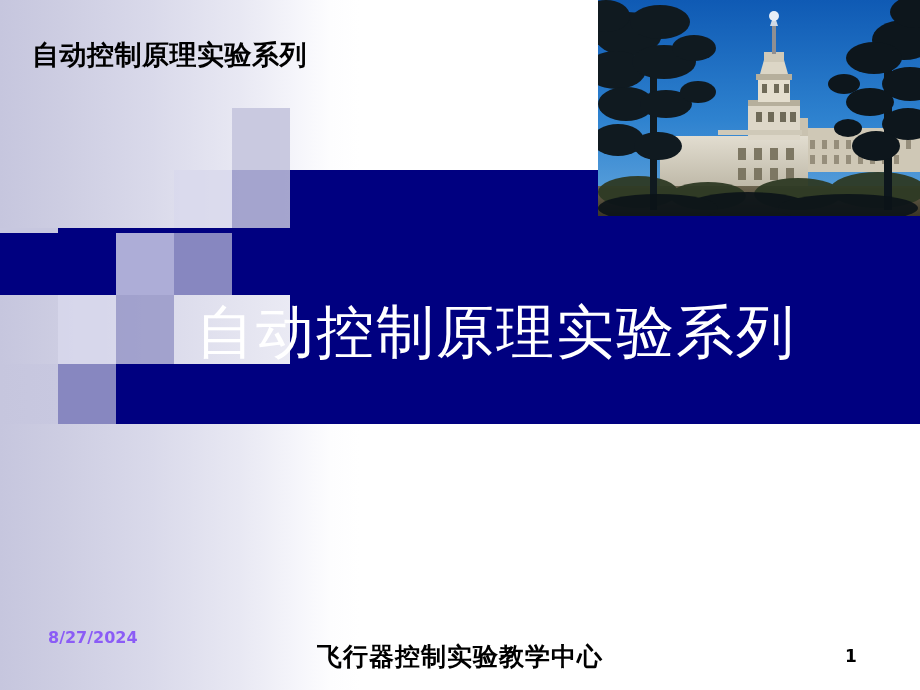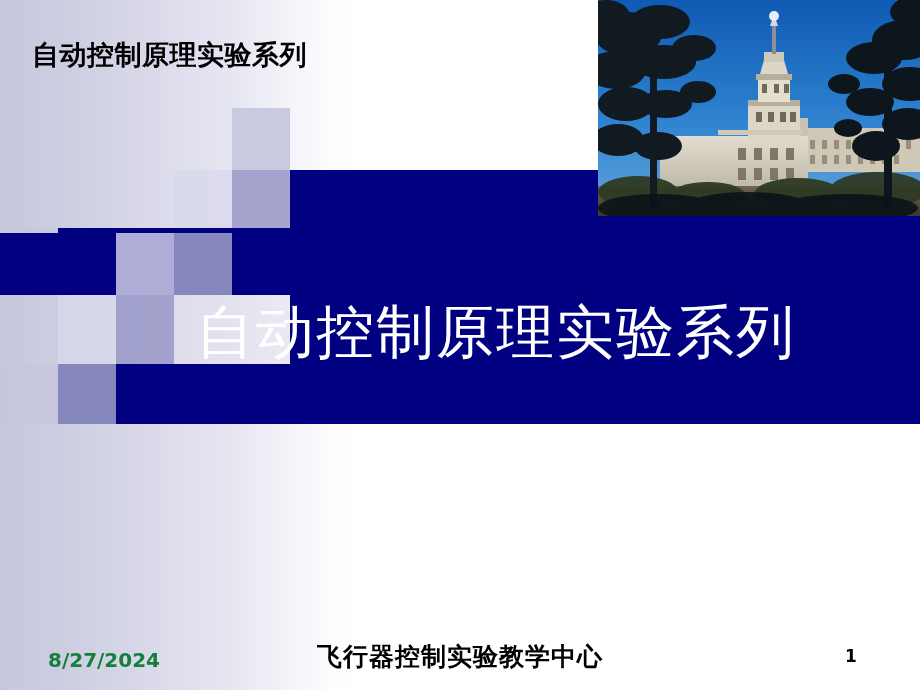--- a/index.html
+++ b/index.html
@@ -96,25 +96,25 @@
     height: 216px;
     overflow: hidden;
     background: #1f5fa8;
   }
   .photo svg { display: block; }
 
   
   .footer-date {
     position: absolute;
     left: 48px;
-    top: 648px;
+    top: 628px;
     font-family: "DejaVu Sans", "Liberation Sans", sans-serif;
     font-weight: bold;
-    font-size: 20px;
-    color: #15803d;
+    font-size: 16px;
+    color: #8b5cf6;
   }
   .footer-center {
     position: absolute;
     left: 0;
     top: 640px;
     width: 920px;
     text-align: center;
     font-family: "DejaVu Sans", "Liberation Sans", sans-serif;
     font-weight: bold;
     font-size: 25px;

